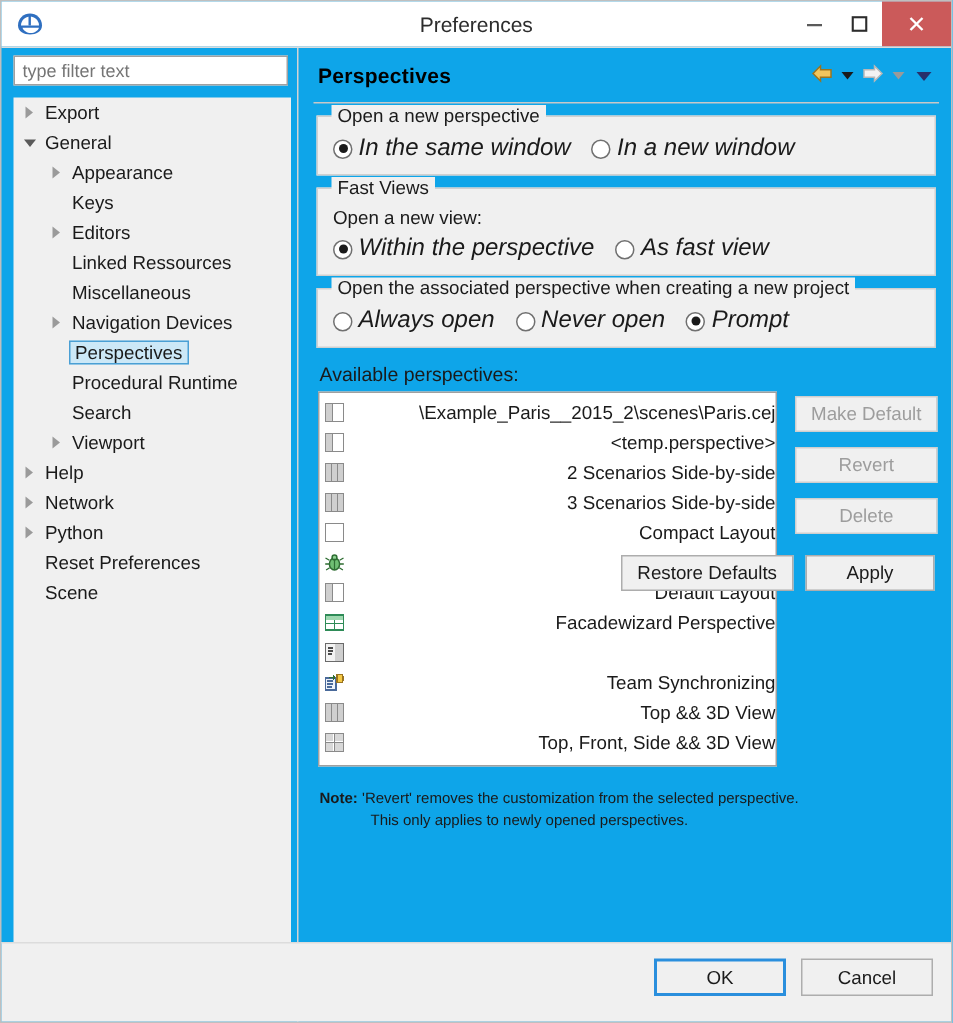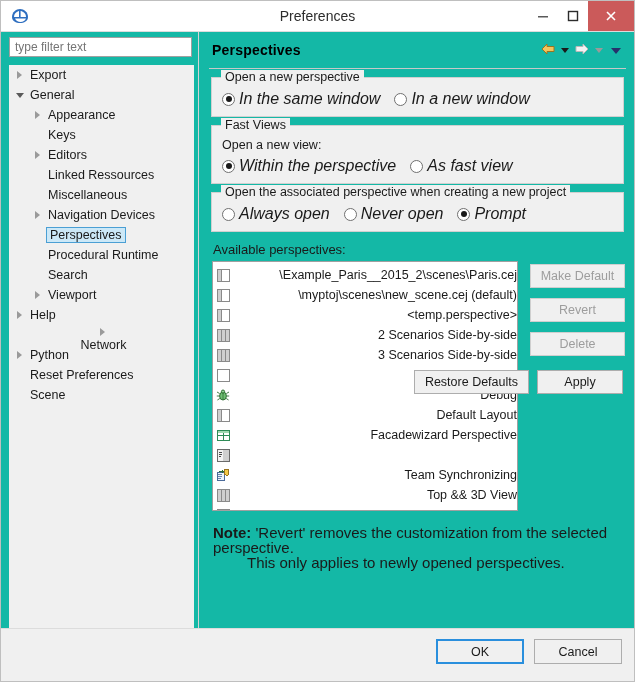--- a/index.html
+++ b/index.html
@@ -3,21 +3,21 @@
 <meta charset="utf-8">
 <style>
   html,body{margin:0;padding:0;}
   body{
     width:635px;height:682px;overflow:hidden;
     font-family:"Liberation Sans", sans-serif;
     font-size:12px;color:#000;background:#f0f0f0;
   }
   .window{
     position:relative;width:635px;height:682px;
-    background:#14b8a6;border:1px solid #bfbfbf;box-sizing:border-box;
+    background:#0ea5e9;border:1px solid #bfbfbf;box-sizing:border-box;
   }
   
   .titlebar{
     position:relative;height:30px;background:#ffffff;
     display:flex;align-items:center;
   }
   .app-icon{
     position:absolute;left:8px;top:4px;width:22px;height:22px;
   }
   .title-text{
@@ -132,21 +132,21 @@
   .li-text{overflow:hidden;}
 
   .side-buttons{position:absolute;left:318px;top:3px;width:95px;}
   .sbtn{
     width:95px;height:24px;box-sizing:border-box;margin-bottom:10px;
     border:1px solid #cfcfcf;background:#f0f0f0;color:#9d9d9d;
     font-size:12.5px;font-family:"Liberation Sans", sans-serif;
     display:flex;align-items:center;justify-content:center;
   }
 
-  .note{margin:14px 0 0 12px;font-size:15px;color:#1a1a1a;line-height:15px;}
+  .note{margin:14px 0 0 12px;font-size:10px;color:#1a1a1a;line-height:15px;}
   .note b{font-weight:bold;}
   .note .indent{margin-left:34px;display:block;}
 
   .page-btn-row{position:absolute;right:11px;top:338px;display:flex;gap:8px;}
   .pbtn{
     height:24px;min-width:86px;padding:0 10px;box-sizing:border-box;
     border:1px solid #adadad;background:#f0f0f0;color:#1a1a1a;
     font-size:12.5px;font-family:"Liberation Sans", sans-serif;
     display:flex;align-items:center;justify-content:center;
   }
@@ -264,21 +264,21 @@
               <span class="arrow-r"></span>
             </span>
             <span class="tree-label">Viewport</span>
           </div>
           <div class="tree-row" style="padding-left: 4px;">
             <span class="twisty">
               <span class="arrow-r"></span>
             </span>
             <span class="tree-label">Help</span>
           </div>
-          <div class="tree-row" style="padding-left: 4px; flex-direction: column;">
+          <div class="tree-row" style="padding-left: 4px;">
             <span class="twisty">
               <span class="arrow-r"></span>
             </span>
             <span class="tree-label">Network</span>
           </div>
           <div class="tree-row" style="padding-left: 4px;">
             <span class="twisty">
               <span class="arrow-r"></span>
             </span>
             <span class="tree-label">Python</span>
@@ -375,28 +375,20 @@
                   <line x1="5.5" y1="1" x2="5.5" y2="13" stroke="#8a8a8a"></line>
                 </svg></span>
               <span class="li-text">\Example_Paris__2015_2\scenes\Paris.cej</span>
             </div>
             <div class="list-item">
               <span class="li-icon"><svg width="14" height="14" viewBox="0 0 14 14" shape-rendering="crispEdges">
                   <rect x="1" y="1" width="12" height="12" fill="#fff" stroke="#8a8a8a"></rect>
                   <rect x="1.5" y="1.5" width="4" height="11" fill="#cfcfcf"></rect>
                   <line x1="5.5" y1="1" x2="5.5" y2="13" stroke="#8a8a8a"></line>
                 </svg></span>
-              <span class="li-text">\myptoj\scenes\new_scene.cej (default)</span>
-            </div>
-            <div class="list-item">
-              <span class="li-icon"><svg width="14" height="14" viewBox="0 0 14 14" shape-rendering="crispEdges">
-                  <rect x="1" y="1" width="12" height="12" fill="#fff" stroke="#8a8a8a"></rect>
-                  <rect x="1.5" y="1.5" width="4" height="11" fill="#cfcfcf"></rect>
-                  <line x1="5.5" y1="1" x2="5.5" y2="13" stroke="#8a8a8a"></line>
-                </svg></span>
               <span class="li-text">&lt;temp.perspective&gt;</span>
             </div>
             <div class="list-item">
               <span class="li-icon"><svg width="14" height="14" viewBox="0 0 14 14" shape-rendering="crispEdges">
                   <rect x="1" y="1" width="12" height="12" fill="#fff" stroke="#8a8a8a"></rect>
                   <rect x="1.5" y="1.5" width="3.3" height="11" fill="#cfcfcf"></rect>
                   <rect x="5.3" y="1.5" width="3.3" height="11" fill="#cfcfcf"></rect>
                   <rect x="9.1" y="1.5" width="3.4" height="11" fill="#cfcfcf"></rect>
                   <line x1="5" y1="1" x2="5" y2="13" stroke="#8a8a8a"></line>
                   <line x1="9" y1="1" x2="9" y2="13" stroke="#8a8a8a"></line>

